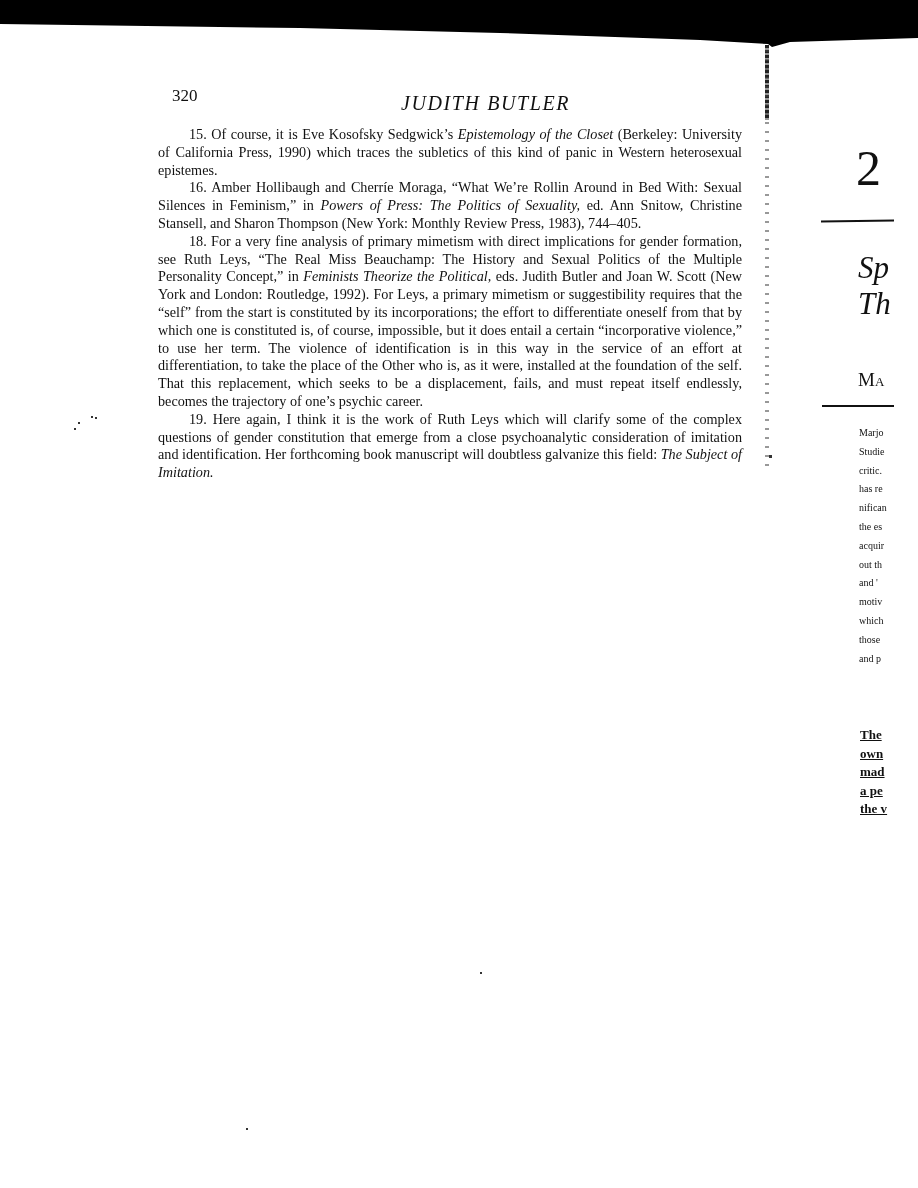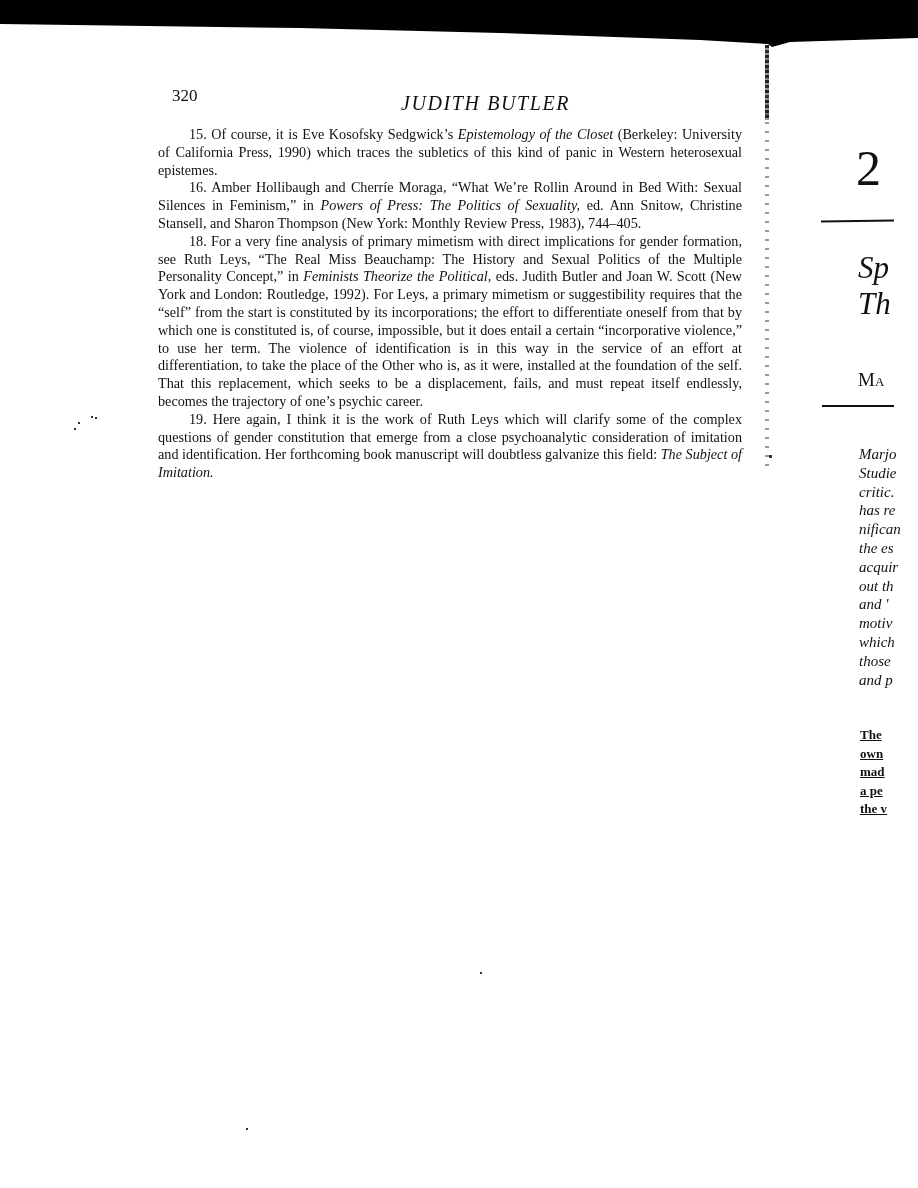--- a/index.html
+++ b/index.html
@@ -37,21 +37,21 @@
       font-size: 14.2px; line-height: 17.8px; text-align: justify;
     }
     .note { margin: 0; text-indent: 31px; }
     .note i { font-style: italic; }
 
     .right-page { position: absolute; left: 800px; top: 0; width: 118px; height: 1188px; overflow: hidden; }
     .chapter-num { position: absolute; left: 56px; top: 138px; font-size: 50px; line-height: 60px; }
     .rule { position: absolute; height: 1.5px; background: #111; }
     .title { position: absolute; left: 58px; top: 250px; font-size: 31px; font-style: italic; line-height: 36px; white-space: pre; }
     .author { position: absolute; left: 58px; top: 357px; font-size: 19px; font-variant: small-caps; margin-top: 12px; }
-    .abstract { position: absolute; left: 59px; top: 445px; font-size: 15px; font-style: italic; line-height: 18.8px; white-space: pre; }
+    .abstract { position: absolute; left: 59px; top: 424px; font-size: 10px; line-height: 18.8px; white-space: pre; }
     .epigraph { position: absolute; left: 60px; top: 726px; font-size: 13px; font-weight: bold; line-height: 18.5px; white-space: pre; text-decoration: underline; }
     .body-text { position: absolute; left: 26px; top: 852px; font-size: 15px; line-height: 23.2px; white-space: pre; }
   </style>
 </head>
 <body>
 
 <div class="scan-band"></div>
 <div class="gutter-dark"></div>
 <div class="gutter-specks"></div>
 <div class="speck" style="left:91px;top:416px"></div>

